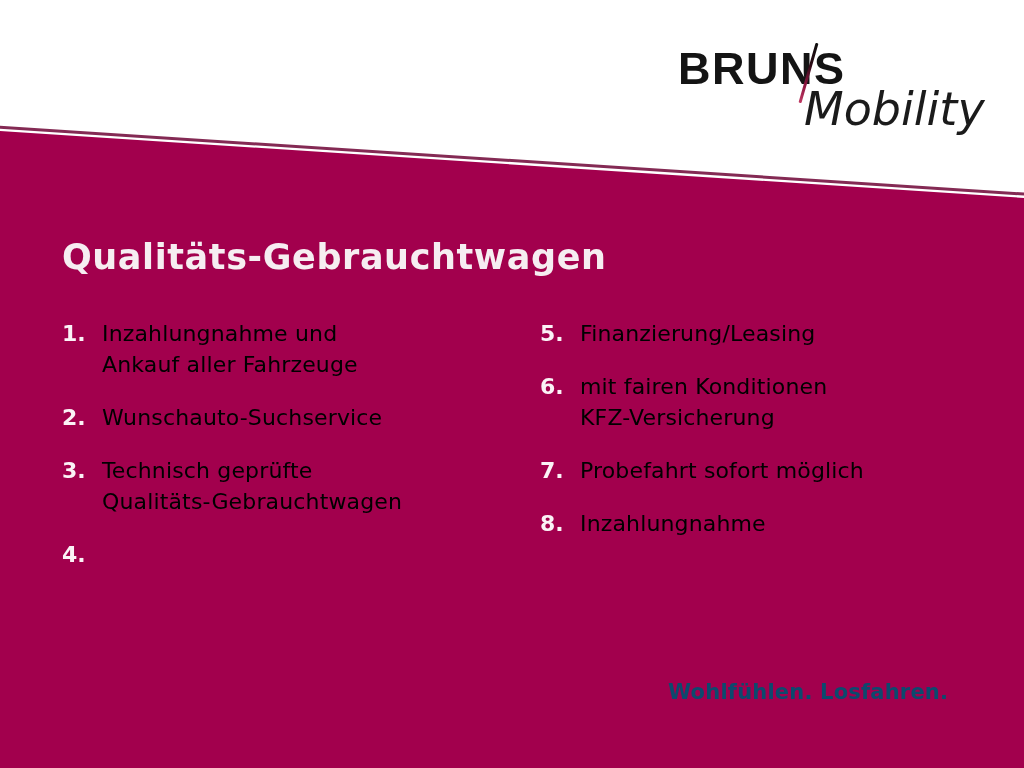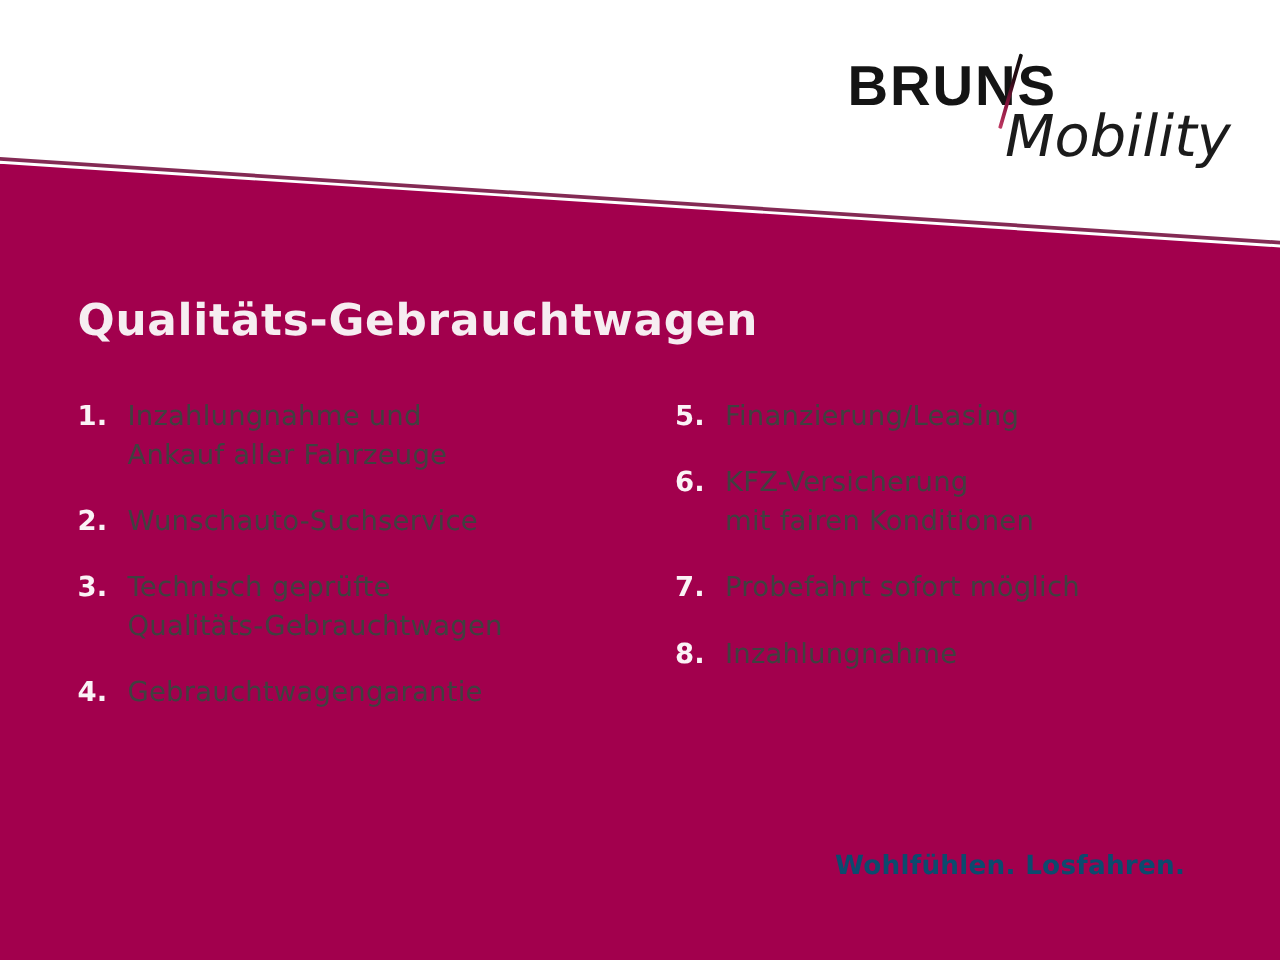--- a/index.html
+++ b/index.html
@@ -132,21 +132,21 @@
     color: #FBF2F6;
     line-height: 31px;
   }
   .item-lines {
     flex: 1 1 auto;
   }
   .item-line {
     font-family: "DejaVu Sans", sans-serif;
     font-weight: 400;
     font-size: 22px;
-    color: #404040;
+    color: #000000;
     line-height: 31px;
     white-space: nowrap;
     letter-spacing: .15px;
   }
   
   .item.single { margin-bottom: 22px; }
 
   
   .tagline {
     position: absolute;
@@ -199,40 +199,39 @@
         <div class="item-num">3.</div>
         <div class="item-lines">
           <div class="item-line">Technisch geprüfte</div>
           <div class="item-line">Qualitäts-Gebrauchtwagen</div>
         </div>
       </div>
 
       <div class="item">
         <div class="item-num">4.</div>
         <div class="item-lines">
-          <div class="item-line">Gebrauchtwagengarantie</div>
         </div>
       </div>
 
     </div>
 
     <div class="col col-right">
 
       <div class="item">
         <div class="item-num">5.</div>
         <div class="item-lines">
           <div class="item-line">Finanzierung/Leasing</div>
         </div>
       </div>
 
       <div class="item">
         <div class="item-num">6.</div>
         <div class="item-lines">
+          <div class="item-line">mit fairen Konditionen</div>
           <div class="item-line">KFZ-Versicherung</div>
-          <div class="item-line">mit fairen Konditionen</div>
         </div>
       </div>
 
       <div class="item single">
         <div class="item-num">7.</div>
         <div class="item-lines">
           <div class="item-line">Probefahrt sofort möglich</div>
         </div>
       </div>
 

